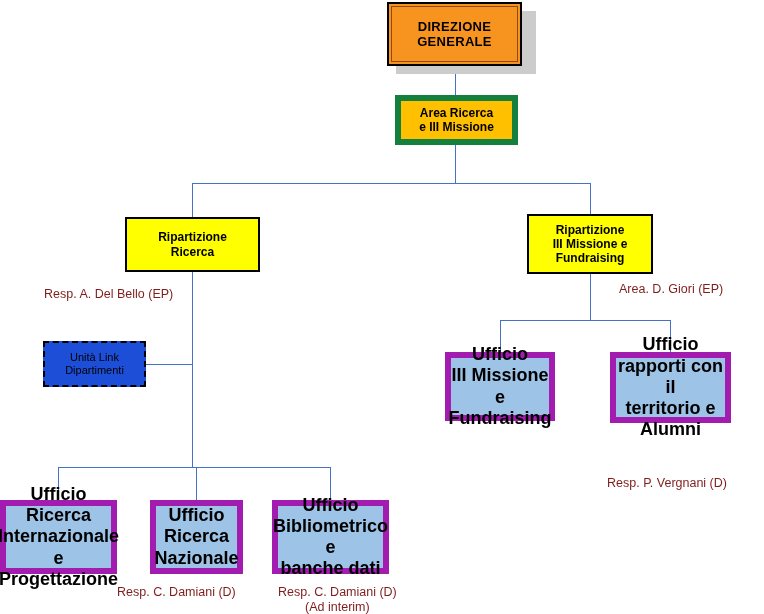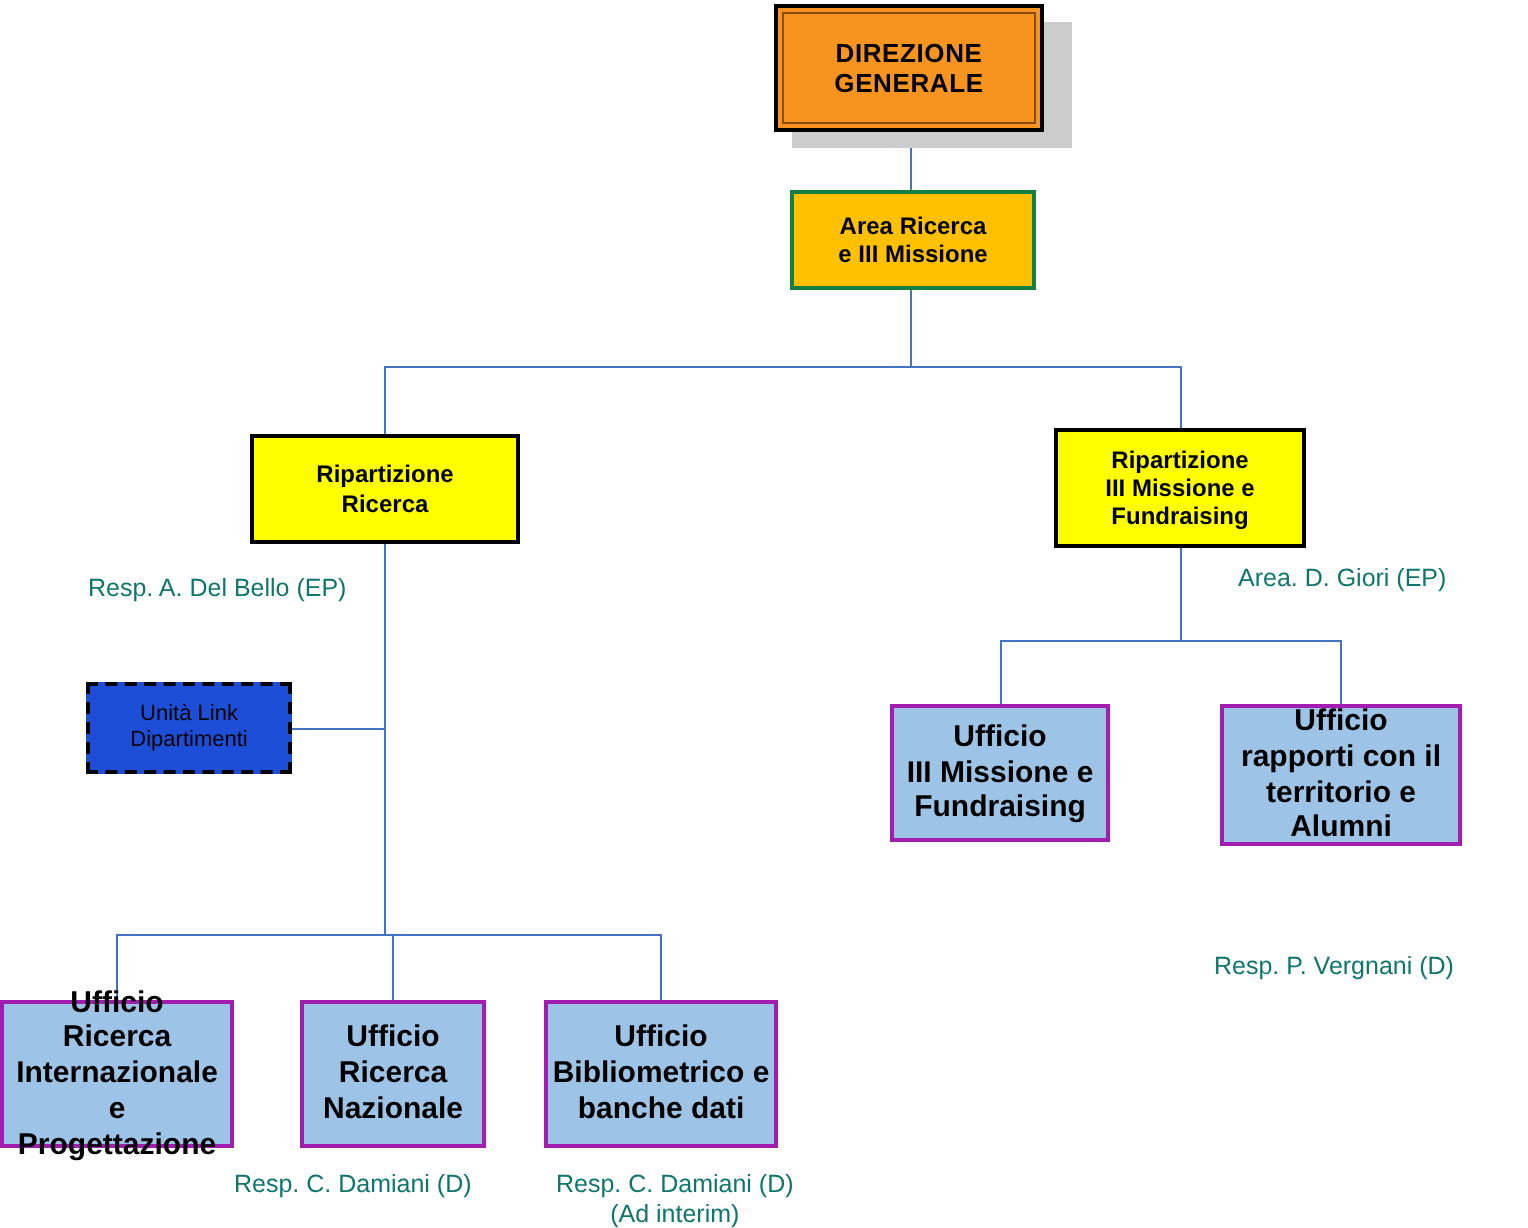--- a/index.html
+++ b/index.html
@@ -56,21 +56,21 @@
     z-index: 1;
   }
 
   
   .node-amber {
     left: 395px;
     top: 95px;
     width: 123px;
     height: 50px;
     background: #FFC000;
-    border: 2px solid #15803d;
+    border: 6px solid #15803d;
     font-weight: bold;
     font-size: 12px;
     z-index: 3;
   }
 
   
   .node-yellow {
     background: #FFFF00;
     border: 2px solid #000000;
     font-weight: bold;
@@ -86,23 +86,23 @@
   .node-iii {
     left: 527px;
     top: 214px;
     width: 126px;
     height: 60px;
   }
 
   
   .node-blue {
     background: #9DC3E6;
-    border: 2px solid #a21caf;
-    font-weight: bold;
-    font-size: 15px;
+    border: 6px solid #a21caf;
+    font-weight: bold;
+    font-size: 18px;
     z-index: 3;
   }
   .node-uff-iii    { left: 445px; top: 352px; width: 110px; height: 69px; }
   .node-uff-rapp   { left: 610px; top: 352px; width: 121px; height: 71px; }
   .node-uff-intl   { left: 0px;   top: 500px; width: 117px; height: 74px; }
   .node-uff-naz    { left: 150px; top: 500px; width: 93px;  height: 74px; }
   .node-uff-bib    { left: 272px; top: 500px; width: 117px; height: 74px; }
 
   
   .node-dashed {
@@ -114,21 +114,21 @@
     border: 2px dashed #000000;
     font-size: 11px;
     font-weight: normal;
     z-index: 3;
   }
 
   
   .caption {
     position: absolute;
     font-size: 12.5px;
-    color: #0f766e;
+    color: #7f1d1d;
     white-space: pre-line;
     line-height: 1.2;
     z-index: 4;
   }
   .cap-delbello  { left: 44px;  top: 287px; }
   .cap-giori     { left: 619px; top: 282px; }
   .cap-vergnani  { left: 607px; top: 432px; margin-top: 44px; }
   .cap-damiani1  { left: 117px; top: 585px; }
   .cap-damiani2  { left: 278px; top: 585px; text-align: center; }
 

